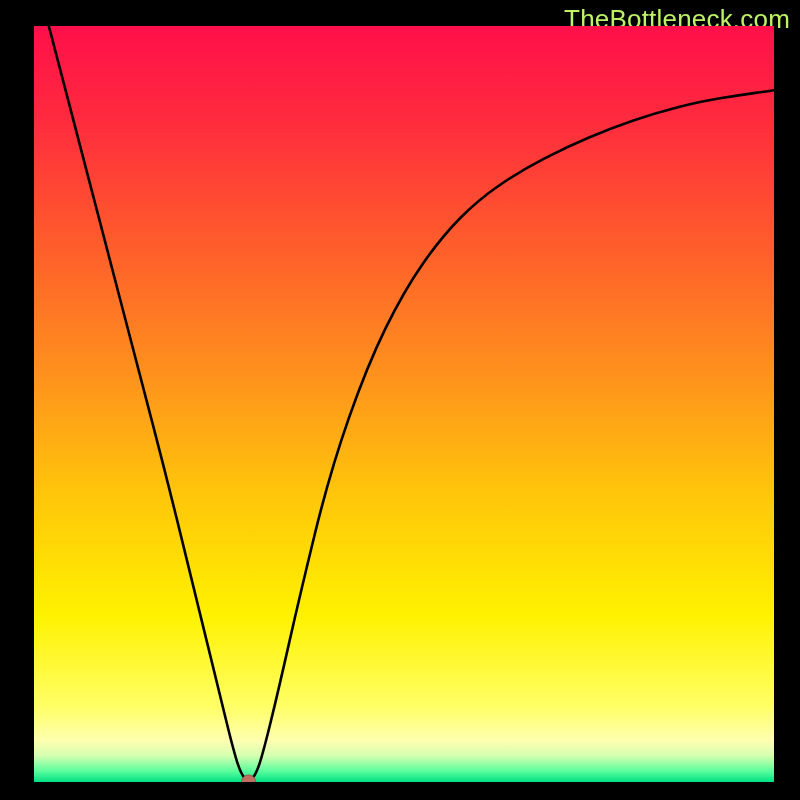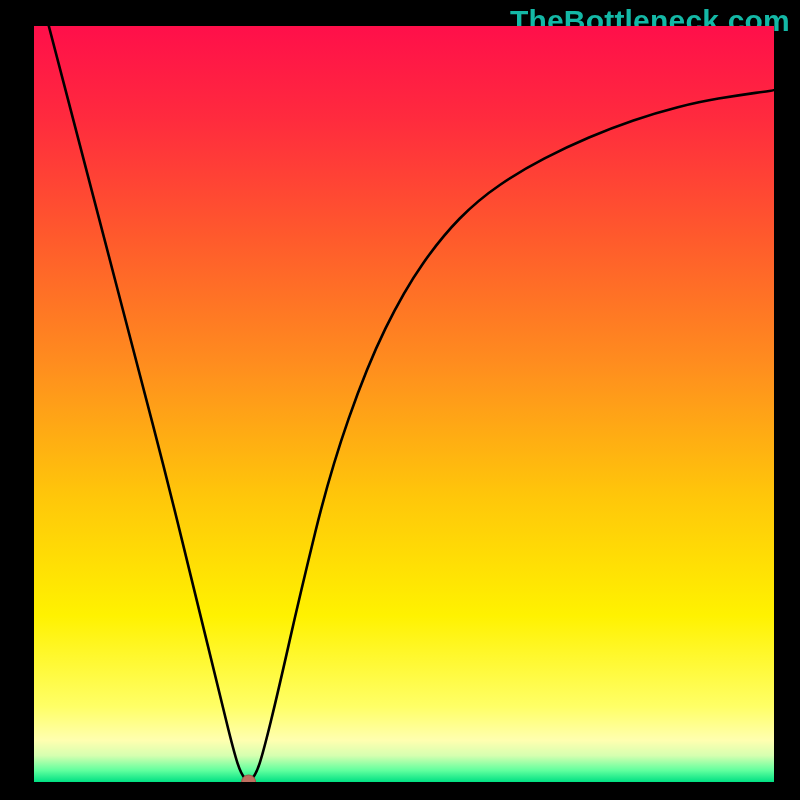--- a/index.html
+++ b/index.html
@@ -16,23 +16,23 @@
     left: 0;
     top: 0;
     width: 800px;
     height: 800px;
     background: #000;
   }
   .watermark {
     position: absolute;
     top: 4px;
     right: 10px;
-    color: #14b8a6;
-    font-size: 30px;
-    font-weight: 700;
+    color: #bef264;
+    font-size: 26px;
+    font-weight: 400;
     letter-spacing: 0.2px;
     user-select: none;
   }
   .plot-wrap {
     position: absolute;
     left: 34px;
     top: 26px;
     width: 740px;
     height: 756px;
   }

